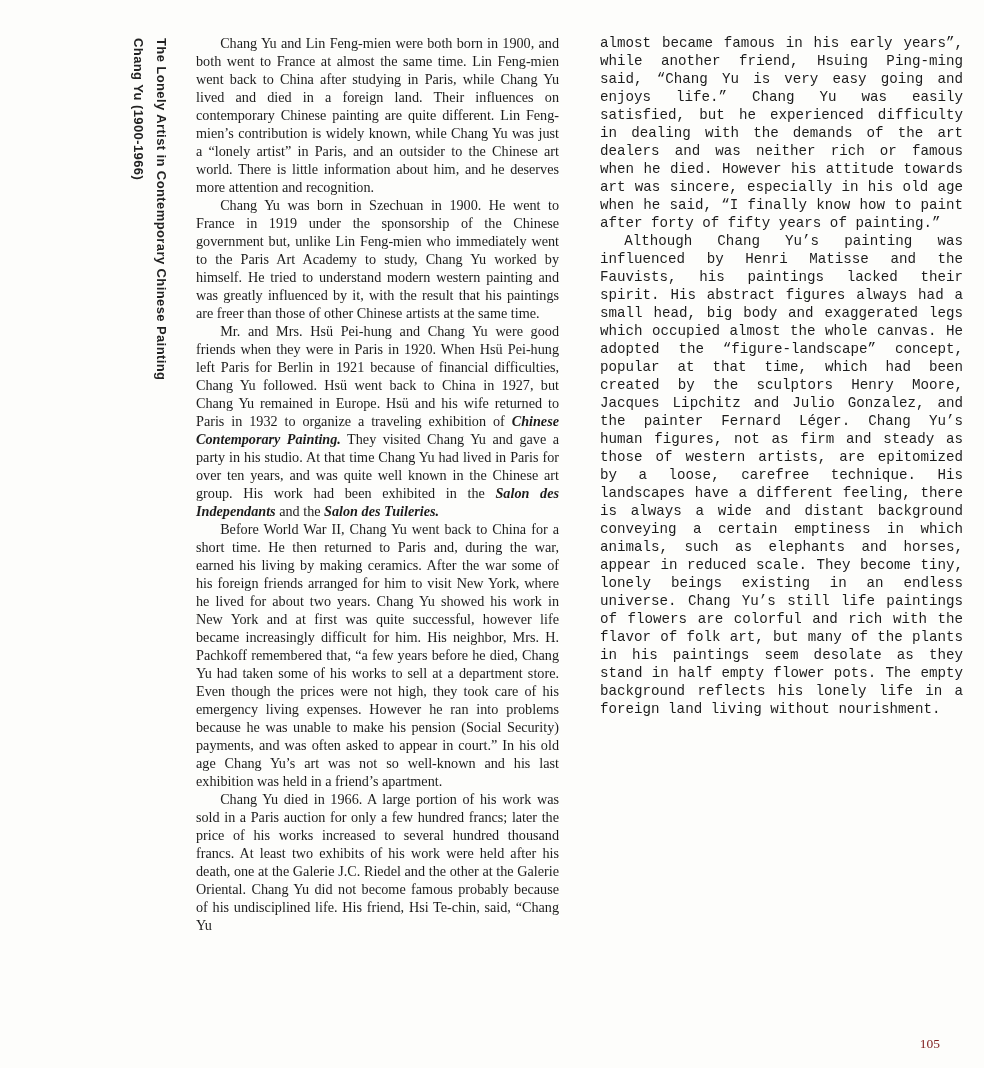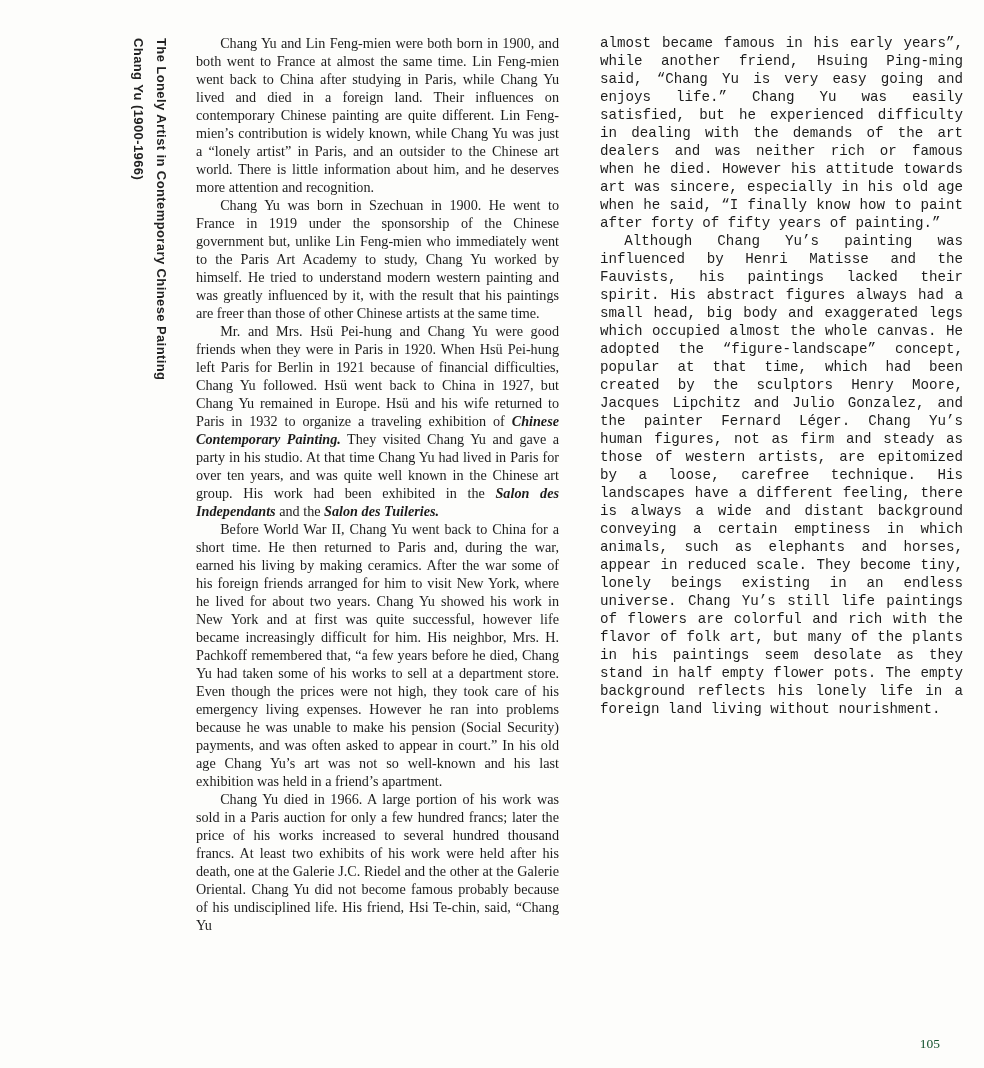--- a/index.html
+++ b/index.html
@@ -45,21 +45,21 @@
   .col-left  { left: 196px; }
   .col-right { left: 600px; font-family: Liberation Mono, monospace; }
   .para { margin: 0; }
   .para.indent { text-indent: 1.7em; }
   .ital { font-style: italic; font-weight: bold; }
   .page-number {
     position: absolute;
     right: 44px;
     bottom: 16px;
     font-size: 13.5px;
-    color: #14532d;
+    color: #7f1d1d;
     font-family: "Liberation Serif", serif;
   }
 </style>
 </head>
 <body>
 
 <div class="page">
 
   <div class="vertical-title">
     <div class="vt-line">Chang Yu (1900-1966)</div>

